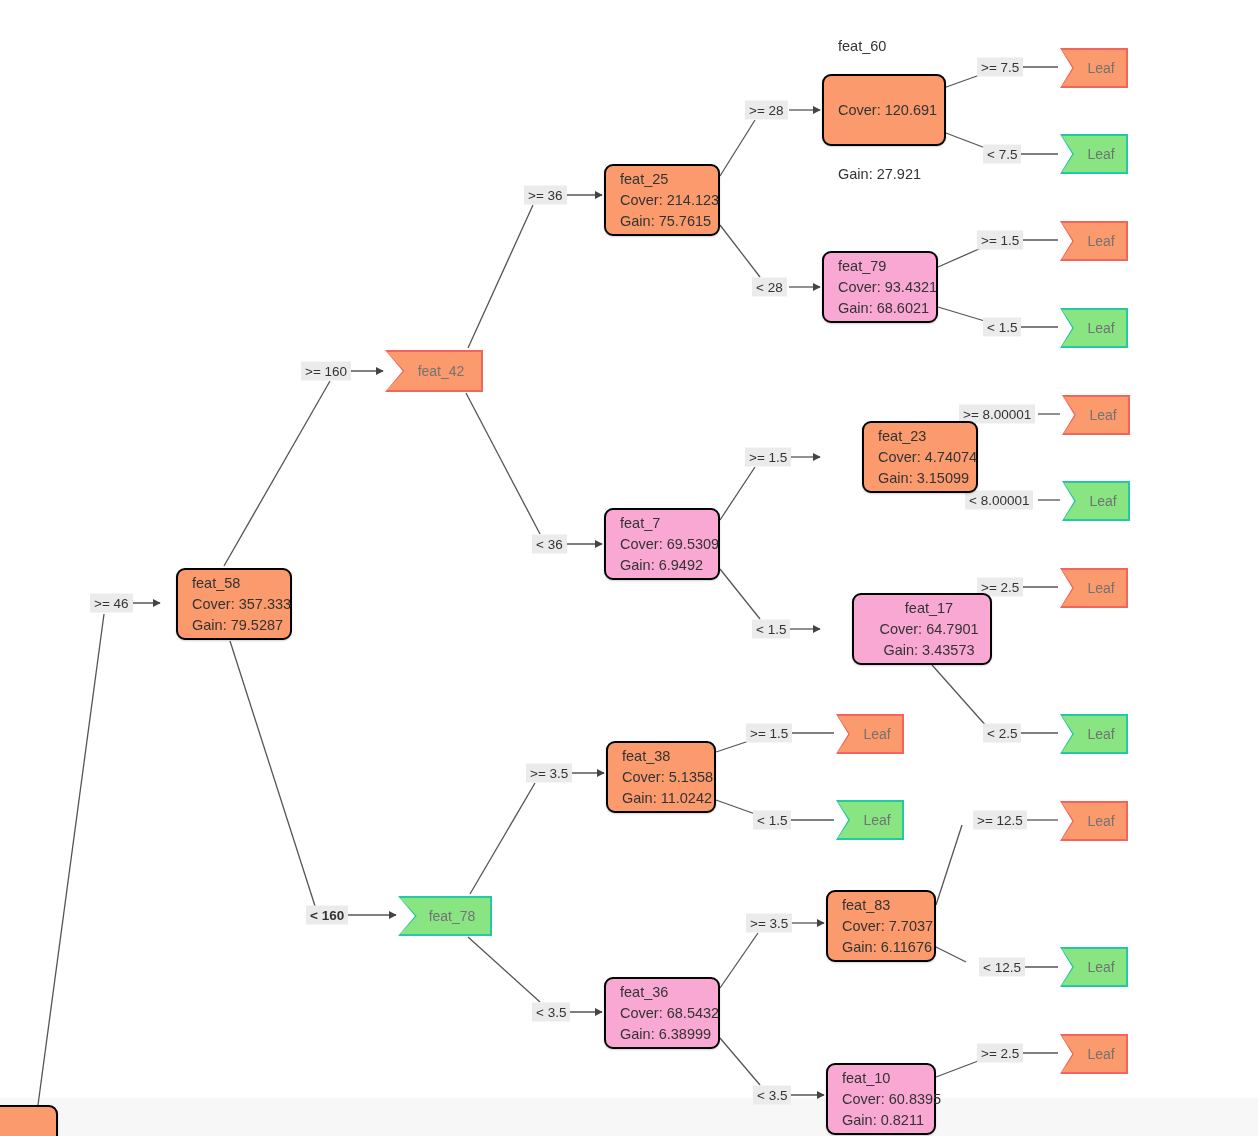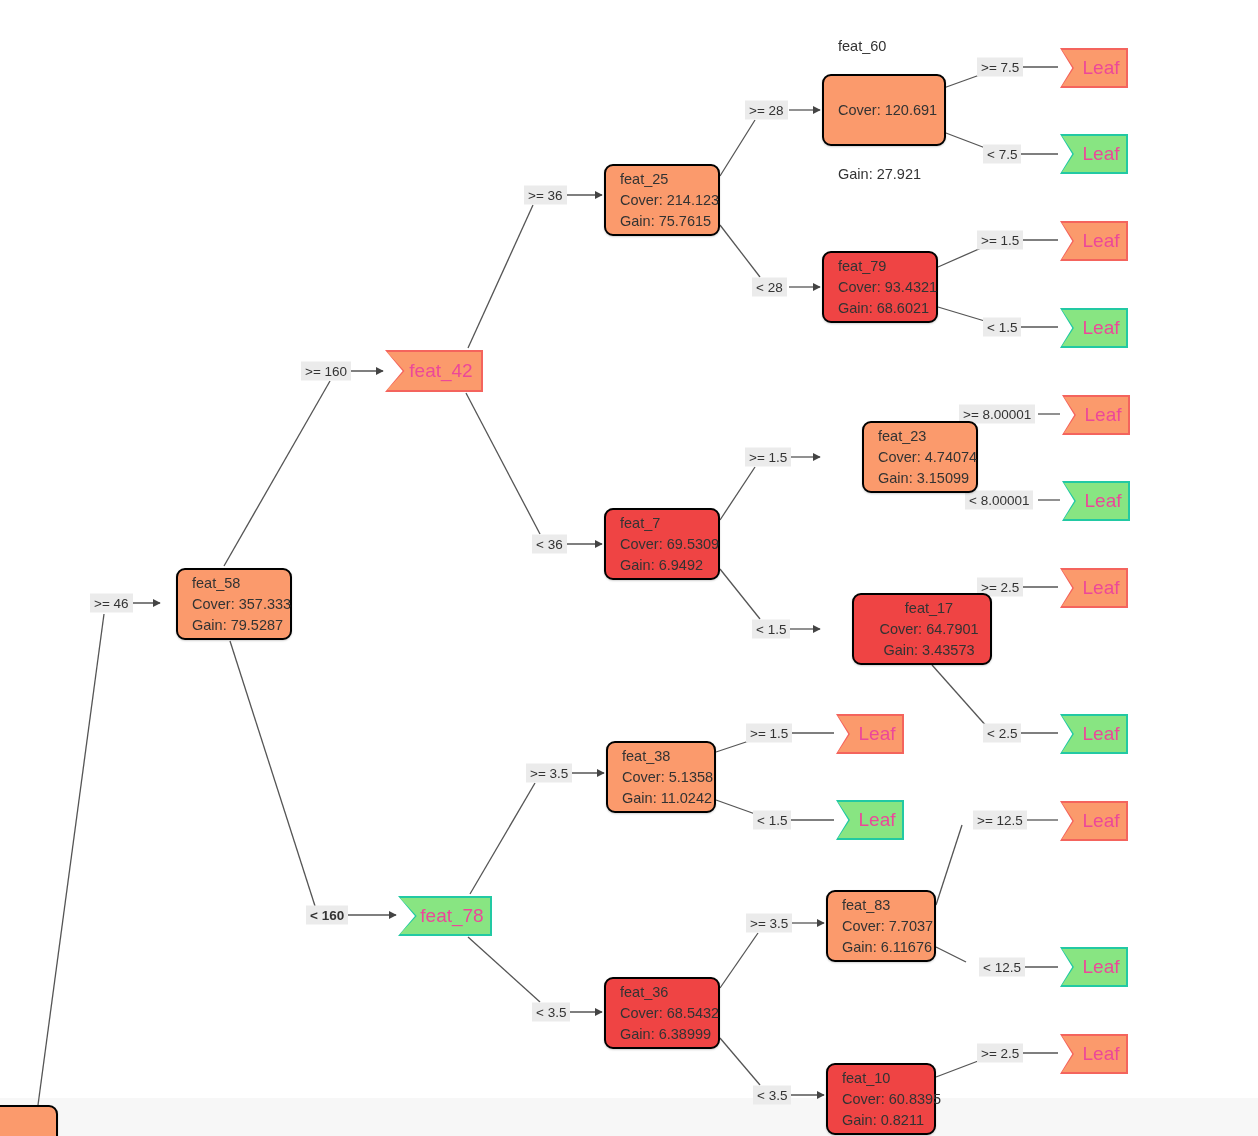--- a/index.html
+++ b/index.html
@@ -50,29 +50,29 @@
     padding: 9px 0 9px 14px;
     box-shadow: 0 1px 2px rgba(0,0,0,0.18);
   }
   .node.box .line {
     font-size: 14.5px;
     line-height: 21px;
     color: #333333;
   }
 
   .orange-fill { background: #fb9a6c; border-color: #f4645d; }
-  .green-fill  { background: #ef4444; border-color: #22c9a3; }
+  .green-fill  { background: #f9a8d4; border-color: #22c9a3; }
 
   
   .node.flag {
     align-items: center;
     justify-content: center;
     flex-direction: row;
-    font-size: 19px;
-    color: #ec4899;
+    font-size: 14px;
+    color: #737373;
     background: transparent;
     border: none;
     padding: 0;
   }
   .node.flag .flag-shape {
     position: absolute;
     left: 0; top: 0; right: 0; bottom: 0;
     -webkit-clip-path: polygon(0% 0%, 100% 0%, 100% 100%, 0% 100%, 18% 50%);
     clip-path: polygon(0% 0%, 100% 0%, 100% 100%, 0% 100%, 18% 50%);
   }

